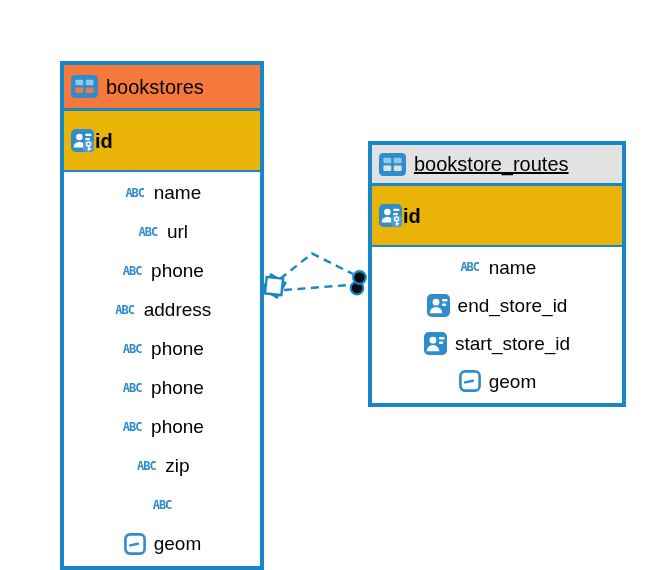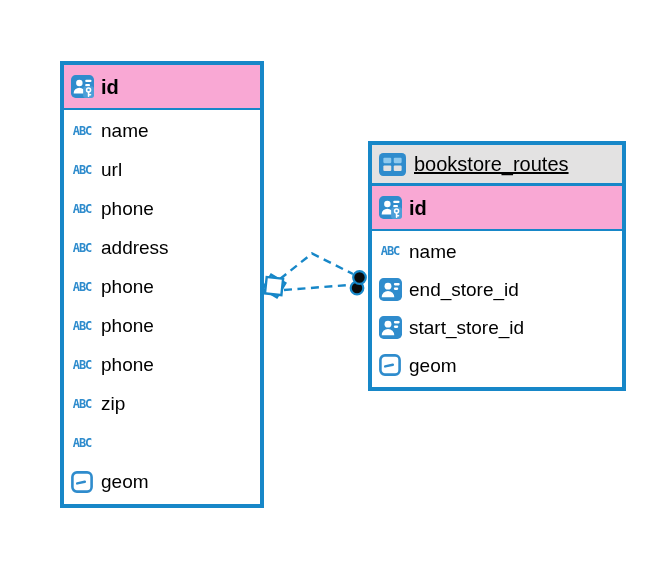--- a/index.html
+++ b/index.html
@@ -28,31 +28,31 @@
     background:var(--hb);
     border-bottom:3px solid var(--accent-blue,#1787c8);
     padding:0 6px 0 7px;
     font-size:20px;line-height:1;
   }
   .t1 .thead{height:43px;}
   .t2 .thead{height:38px;text-decoration:underline;}
   .thead .glyph{flex:0 0 auto;display:flex;}
 
   .pk-row{
-    display:flex;align-items:center;gap:7px;
-    height:43px;background:#f9a8d4;
+    display:flex;align-items:center;gap:1px;
+    height:43px;background:#eab308;
     border-bottom:2px solid var(--accent-blue,#1787c8);
-    padding:0 6px;
+    padding:8px 6px;
     font-size:20px;font-weight:bold;line-height:1;
   }
   .cols{padding:1px 0 3px 0;}
   .col-row{
     display:flex;align-items:center;gap:7px;
     height:39px;padding:0 6px;
-    font-size:19px;line-height:1;
+    font-size:19px;line-height:1;justify-content:center;
   }
   .t2 .col-row{height:38px;}
   .icon-slot{flex:0 0 24px;display:flex;justify-content:center;align-items:center;}
   .abc{
     font-family:"DejaVu Sans Mono","Liberation Mono",monospace;
     font-weight:bold;font-size:12px;letter-spacing:-1px;
     color:var(--icon-blue,#2f8ccd);
   }
   .lbl{white-space:nowrap;}
   svg{display:block;}
@@ -104,20 +104,28 @@
       <rect x="265.8" y="277.8" width="16.5" height="16.5" transform="rotate(31 274 286)"></rect>
       <rect x="265.8" y="277.8" width="16.5" height="16.5" transform="rotate(6 274 286)"></rect>
     </g>
     <g style="fill:var(--endpoint-black,#0b0b0b);stroke:var(--accent-blue,#1787c8)" stroke-width="2.2">
       <circle cx="357" cy="288" r="6.3"></circle>
       <circle cx="359.5" cy="277.5" r="6.3"></circle>
     </g>
   </svg>
 
   <div class="table t1">
+    <div class="thead">
+      <span class="glyph">
+        <svg width="27" height="23">
+            <use href="#sym-table"></use>
+          </svg>
+      </span>
+      <span class="lbl">bookstores</span>
+    </div>
     <div class="pk-row">
       <span class="icon-slot">
         <svg width="23" height="23">
             <use href="#sym-pk"></use>
           </svg>
       </span>
       <span class="lbl">id</span>
     </div>
     <div class="cols">
       <div class="col-row">

